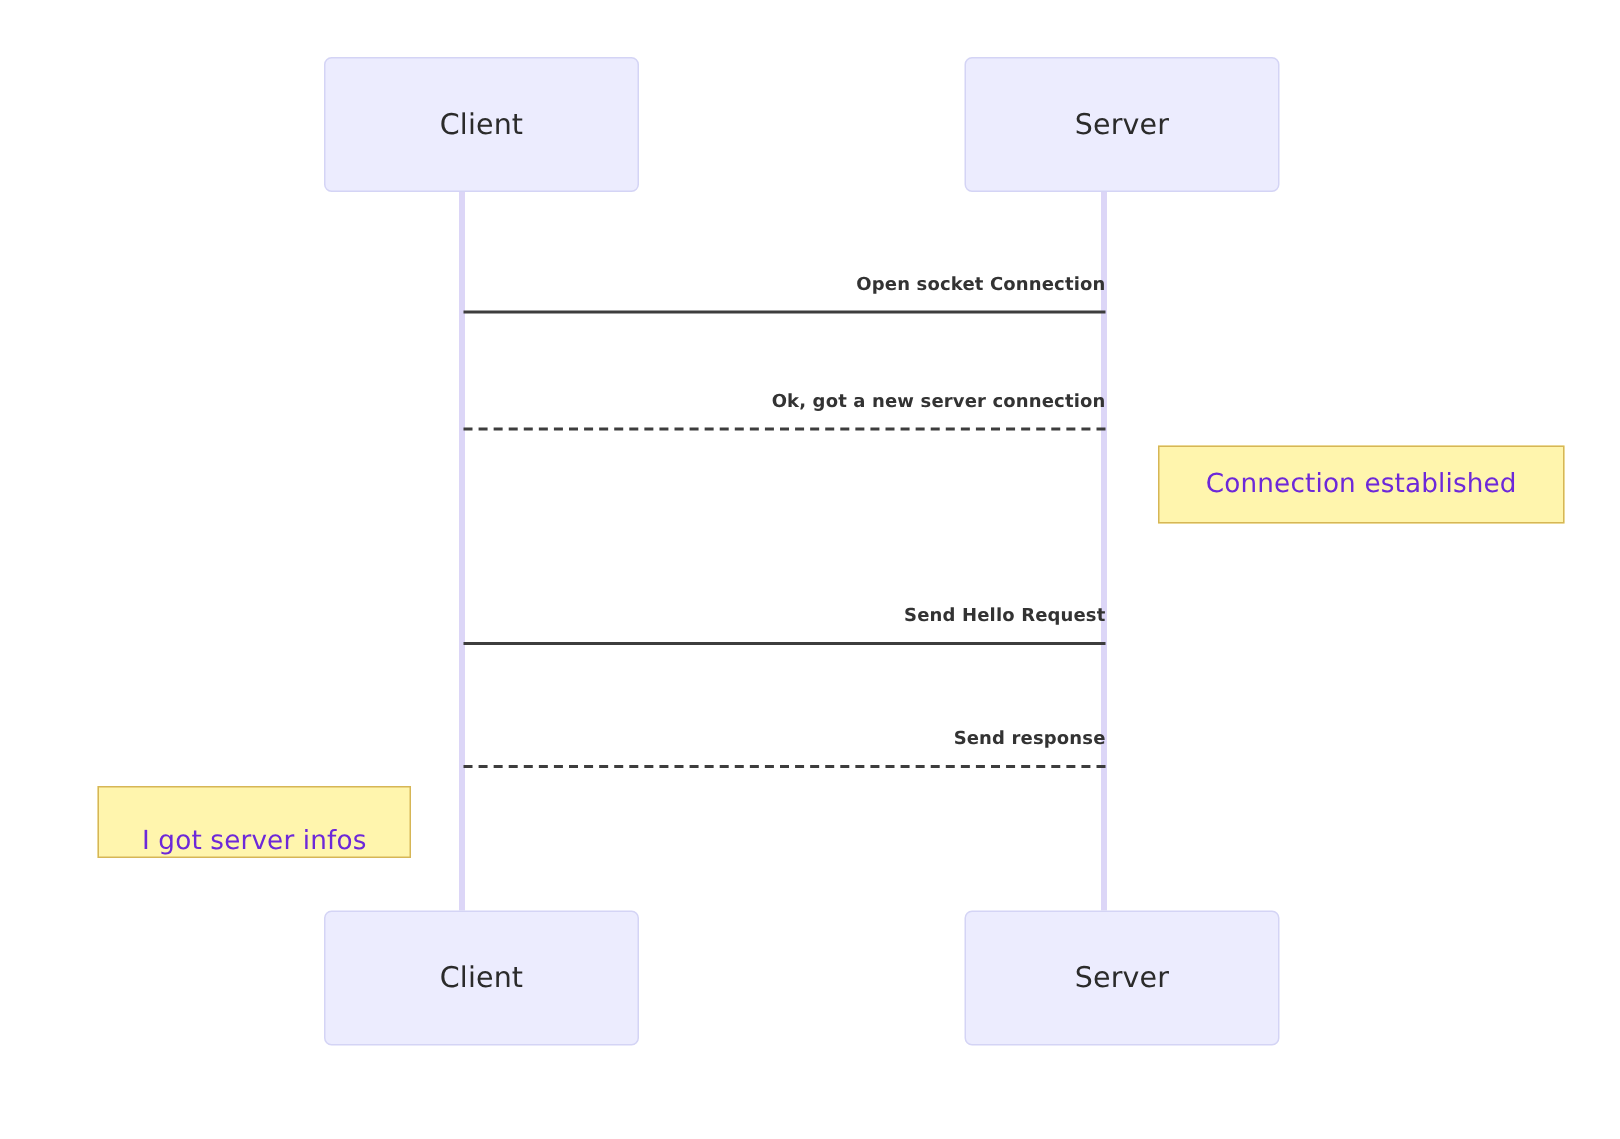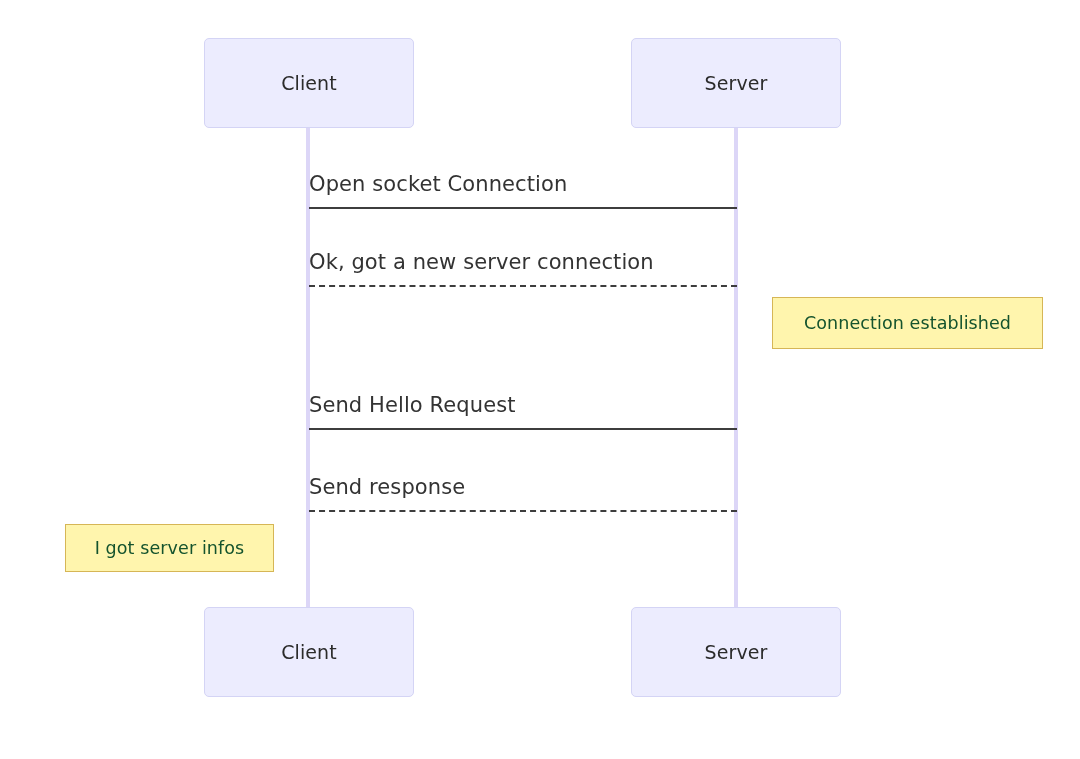--- a/index.html
+++ b/index.html
@@ -28,20 +28,21 @@
     border: 1px solid #D4D4F5;
     border-radius: 5px;
     display: flex;
     align-items: center;
     justify-content: center;
     color: #2b2b2b;
     font-size: 19px;
     font-weight: 400;
     letter-spacing: 0.1px;
     z-index: 3;
+    margin-left: 12px;
   }
 
   
   .lifeline {
     position: absolute;
     width: 4px;
     background: #DCD6F7;
     z-index: 1;
   }
 
@@ -62,38 +63,38 @@
     border-top: 2.4px solid #3d3d3d;
   }
   .msg.dashed .line {
     border-top: 2.4px dashed #3d3d3d;
   }
   .msg .label {
     position: absolute;
     left: 0;
     width: 100%;
     bottom: 11px;
-    text-align: left;
+    text-align: right;
     color: #333333;
-    font-size: 21px;
-    font-weight: 400;
+    font-size: 12px;
+    font-weight: 700;
     white-space: nowrap;
     letter-spacing: 0.1px;
   }
 
   
   .note {
     position: absolute;
     box-sizing: border-box;
     background: #FFF5AD;
     border: 1.6px solid #D6B656;
     display: flex;
     align-items: center;
     justify-content: center;
-    color: #14532d;
+    color: #6d28d9;
     font-size: 17.5px;
     font-weight: 400;
     white-space: nowrap;
     letter-spacing: 0.1px;
     z-index: 4;
   }
 </style>
 </head>
 <body>
 
@@ -132,17 +133,17 @@
   </div>
 
   <div class="msg dashed" style="left:309px; top:510px; width:428px;">
     <div class="line"></div>
     <div class="label">Send response</div>
   </div>
 
   <div class="note" style="left:772px; top:297px; width:271px; height:52px;">
     <span>Connection established</span>
   </div>
-  <div class="note" style="left:65px; top:524px; width:209px; height:48px;">
+  <div class="note" style="left:65px; top:524px; width:209px; height:48px;align-items:flex-end;">
     <span>I got server infos</span>
   </div>
 
 </div>
 
 </body></html>

